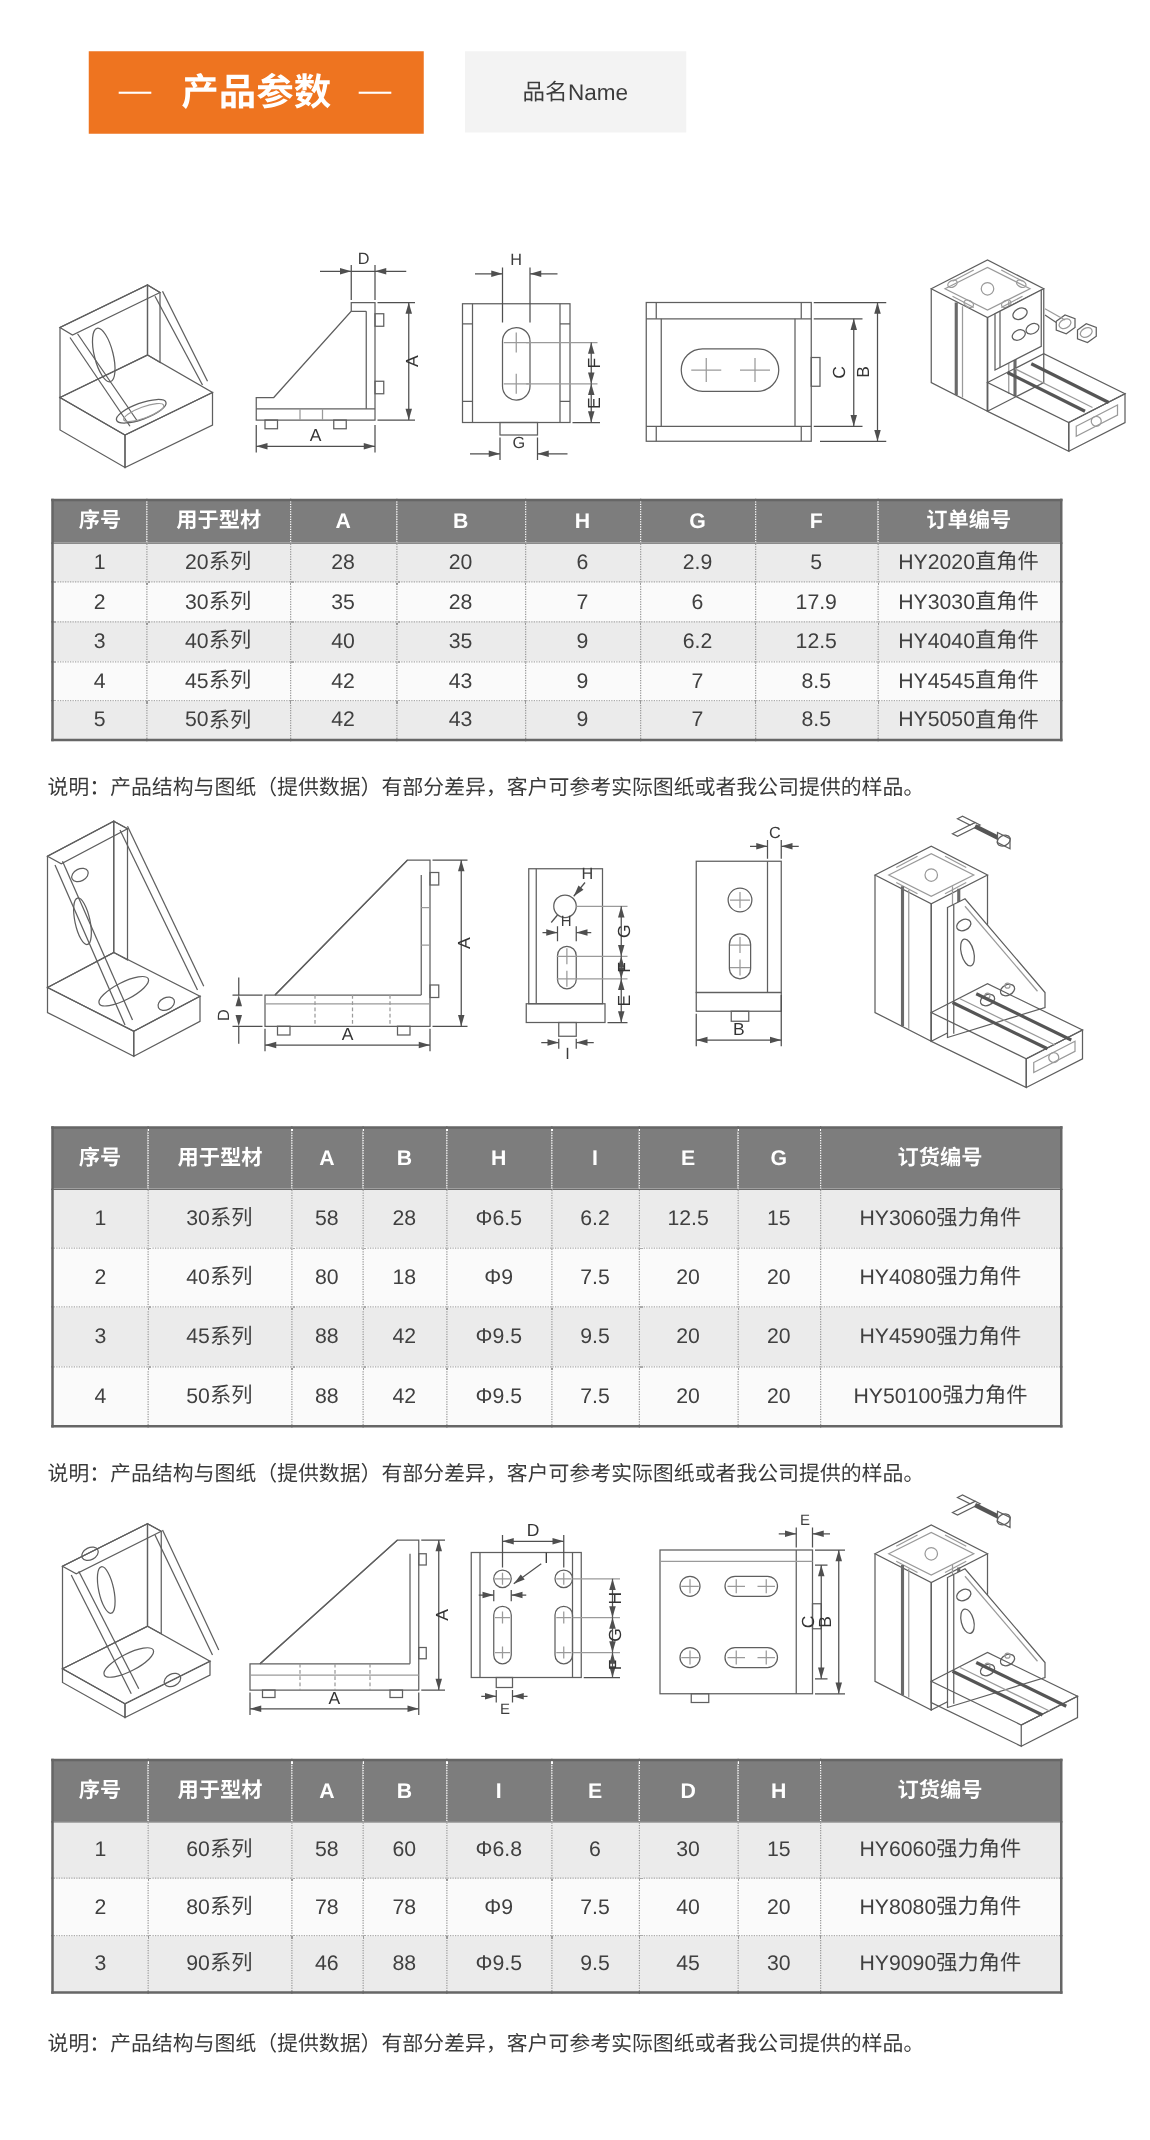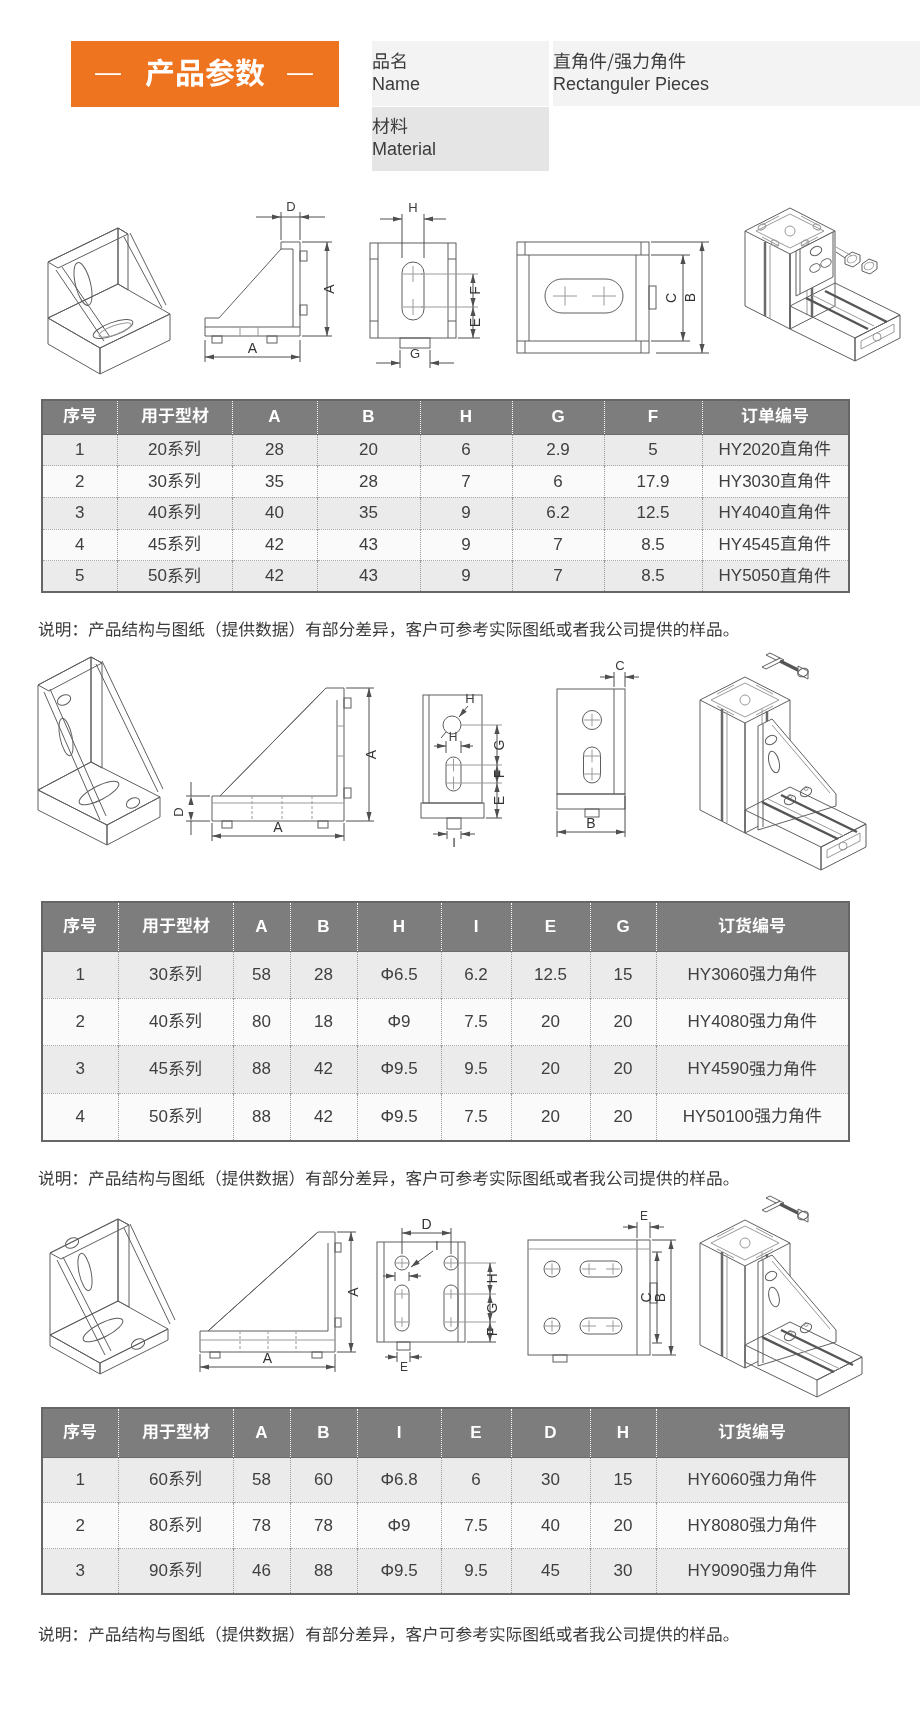--- a/index.html
+++ b/index.html
@@ -3,21 +3,21 @@
 <meta charset="utf-8">
 <style>
 *{margin:0;padding:0;box-sizing:border-box}
 html,body{width:920px;background:#fff}
 body{position:relative;height:1712px;font-family:"Liberation Sans",sans-serif}
 .abs{position:absolute}
 .btn{left:71px;top:41px;width:268px;height:66px;background:#ee7420;color:#fff;
  display:flex;align-items:center;justify-content:center;font-size:30px;font-weight:bold;letter-spacing:2px}
 .btn .dash{font-weight:normal;font-size:26px;margin:0 12px;position:relative;top:-2px}
 .info{left:372px;top:41px;width:548px;height:130px;font-size:18px;color:#3c3c3c;line-height:24px}
-.info .cell{position:absolute;display:flex;flex-direction:column;align-items:flex-start;justify-content:center;text-align:center}
+.info .cell{position:absolute;display:flex;flex-direction:row;align-items:center;justify-content:center;text-align:center}
 .c11{left:0;top:0;width:177px;height:65px;background:#f3f3f3}
 .c12{left:181px;top:0;width:367px;height:65px;background:#f3f3f3}
 .c21{left:0;top:66px;width:177px;height:64px;background:#e5e5e5}
 .c22{left:181px;top:66px;width:367px;height:64px;background:#e5e5e5}
 .note{left:38px;font-size:16px;color:#3a3a3a}
 table{border-collapse:collapse;table-layout:fixed;border:2px solid #666}
 th{background:#7d7d7d;color:#fff;font-weight:bold;border-left:1px dotted #fff;border-bottom:1px solid #6b6b6b}
 th:first-child{border-left:none}
 td{color:#404040;text-align:center;border-left:1px dotted #999;border-top:1px dotted #aaa}
 td:first-child{border-left:none}
@@ -118,44 +118,20 @@
   </div>
 <div class="abs info">
   <div class="cell c11">
       <svg width="36" height="20" viewBox="0 0 36 20" style="vertical-align:-4.3px;">
         <g fill="#3c3c3c" transform="translate(0 15.7) scale(0.018 -0.018)">
           <use href="#r54C1" x="0"></use>
           <use href="#r540D" x="1000"></use>
         </g>
       </svg>
       <div>Name</div>
-    </div>
-  <div class="cell c12">
-      <svg width="134" height="20" viewBox="0 0 134 20" style="vertical-align:-4.3px;">
-        <g fill="#3c3c3c" transform="translate(0 15.7) scale(0.018 -0.018)">
-          <use href="#r76F4" x="0"></use>
-          <use href="#r89D2" x="1000"></use>
-          <use href="#r4EF6" x="2000"></use>
-          <use href="#r2F" x="3000"></use>
-          <use href="#r5F3A" x="3392"></use>
-          <use href="#r529B" x="4392"></use>
-          <use href="#r89D2" x="5392"></use>
-          <use href="#r4EF6" x="6392"></use>
-        </g>
-      </svg>
-      <div>Rectanguler Pieces</div>
-    </div>
-  <div class="cell c21">
-      <svg width="36" height="20" viewBox="0 0 36 20" style="vertical-align:-4.3px;">
-        <g fill="#3c3c3c" transform="translate(0 15.7) scale(0.018 -0.018)">
-          <use href="#r6750" x="0"></use>
-          <use href="#r6599" x="1000"></use>
-        </g>
-      </svg>
-      <div>Material</div>
     </div>
 </div>
 
 <svg class="abs" style="left:0;top:195px" width="920" height="200" viewBox="0 195 920 200">
 <path d="M48,318 L48,262 L118,228 L118,284Z" fill="none" stroke="#5f5f5f" stroke-width="1"></path>
 <path d="M48,262 L118,228 L128,234 L58,268Z" fill="none" stroke="#5f5f5f" stroke-width="1"></path>
 <path d="M118,228 L128,234 L128,290 L118,284Z" fill="none" stroke="#5f5f5f" stroke-width="1"></path>
 <path d="M48,318 L118,284 L170,314 L100,348Z" fill="none" stroke="#5f5f5f" stroke-width="1"></path>
 <path d="M48,318 L48,344 L100,374 L100,348Z" fill="none" stroke="#5f5f5f" stroke-width="1"></path>
 <path d="M100,348 L170,314 L170,340 L100,374Z" fill="none" stroke="#5f5f5f" stroke-width="1"></path>

